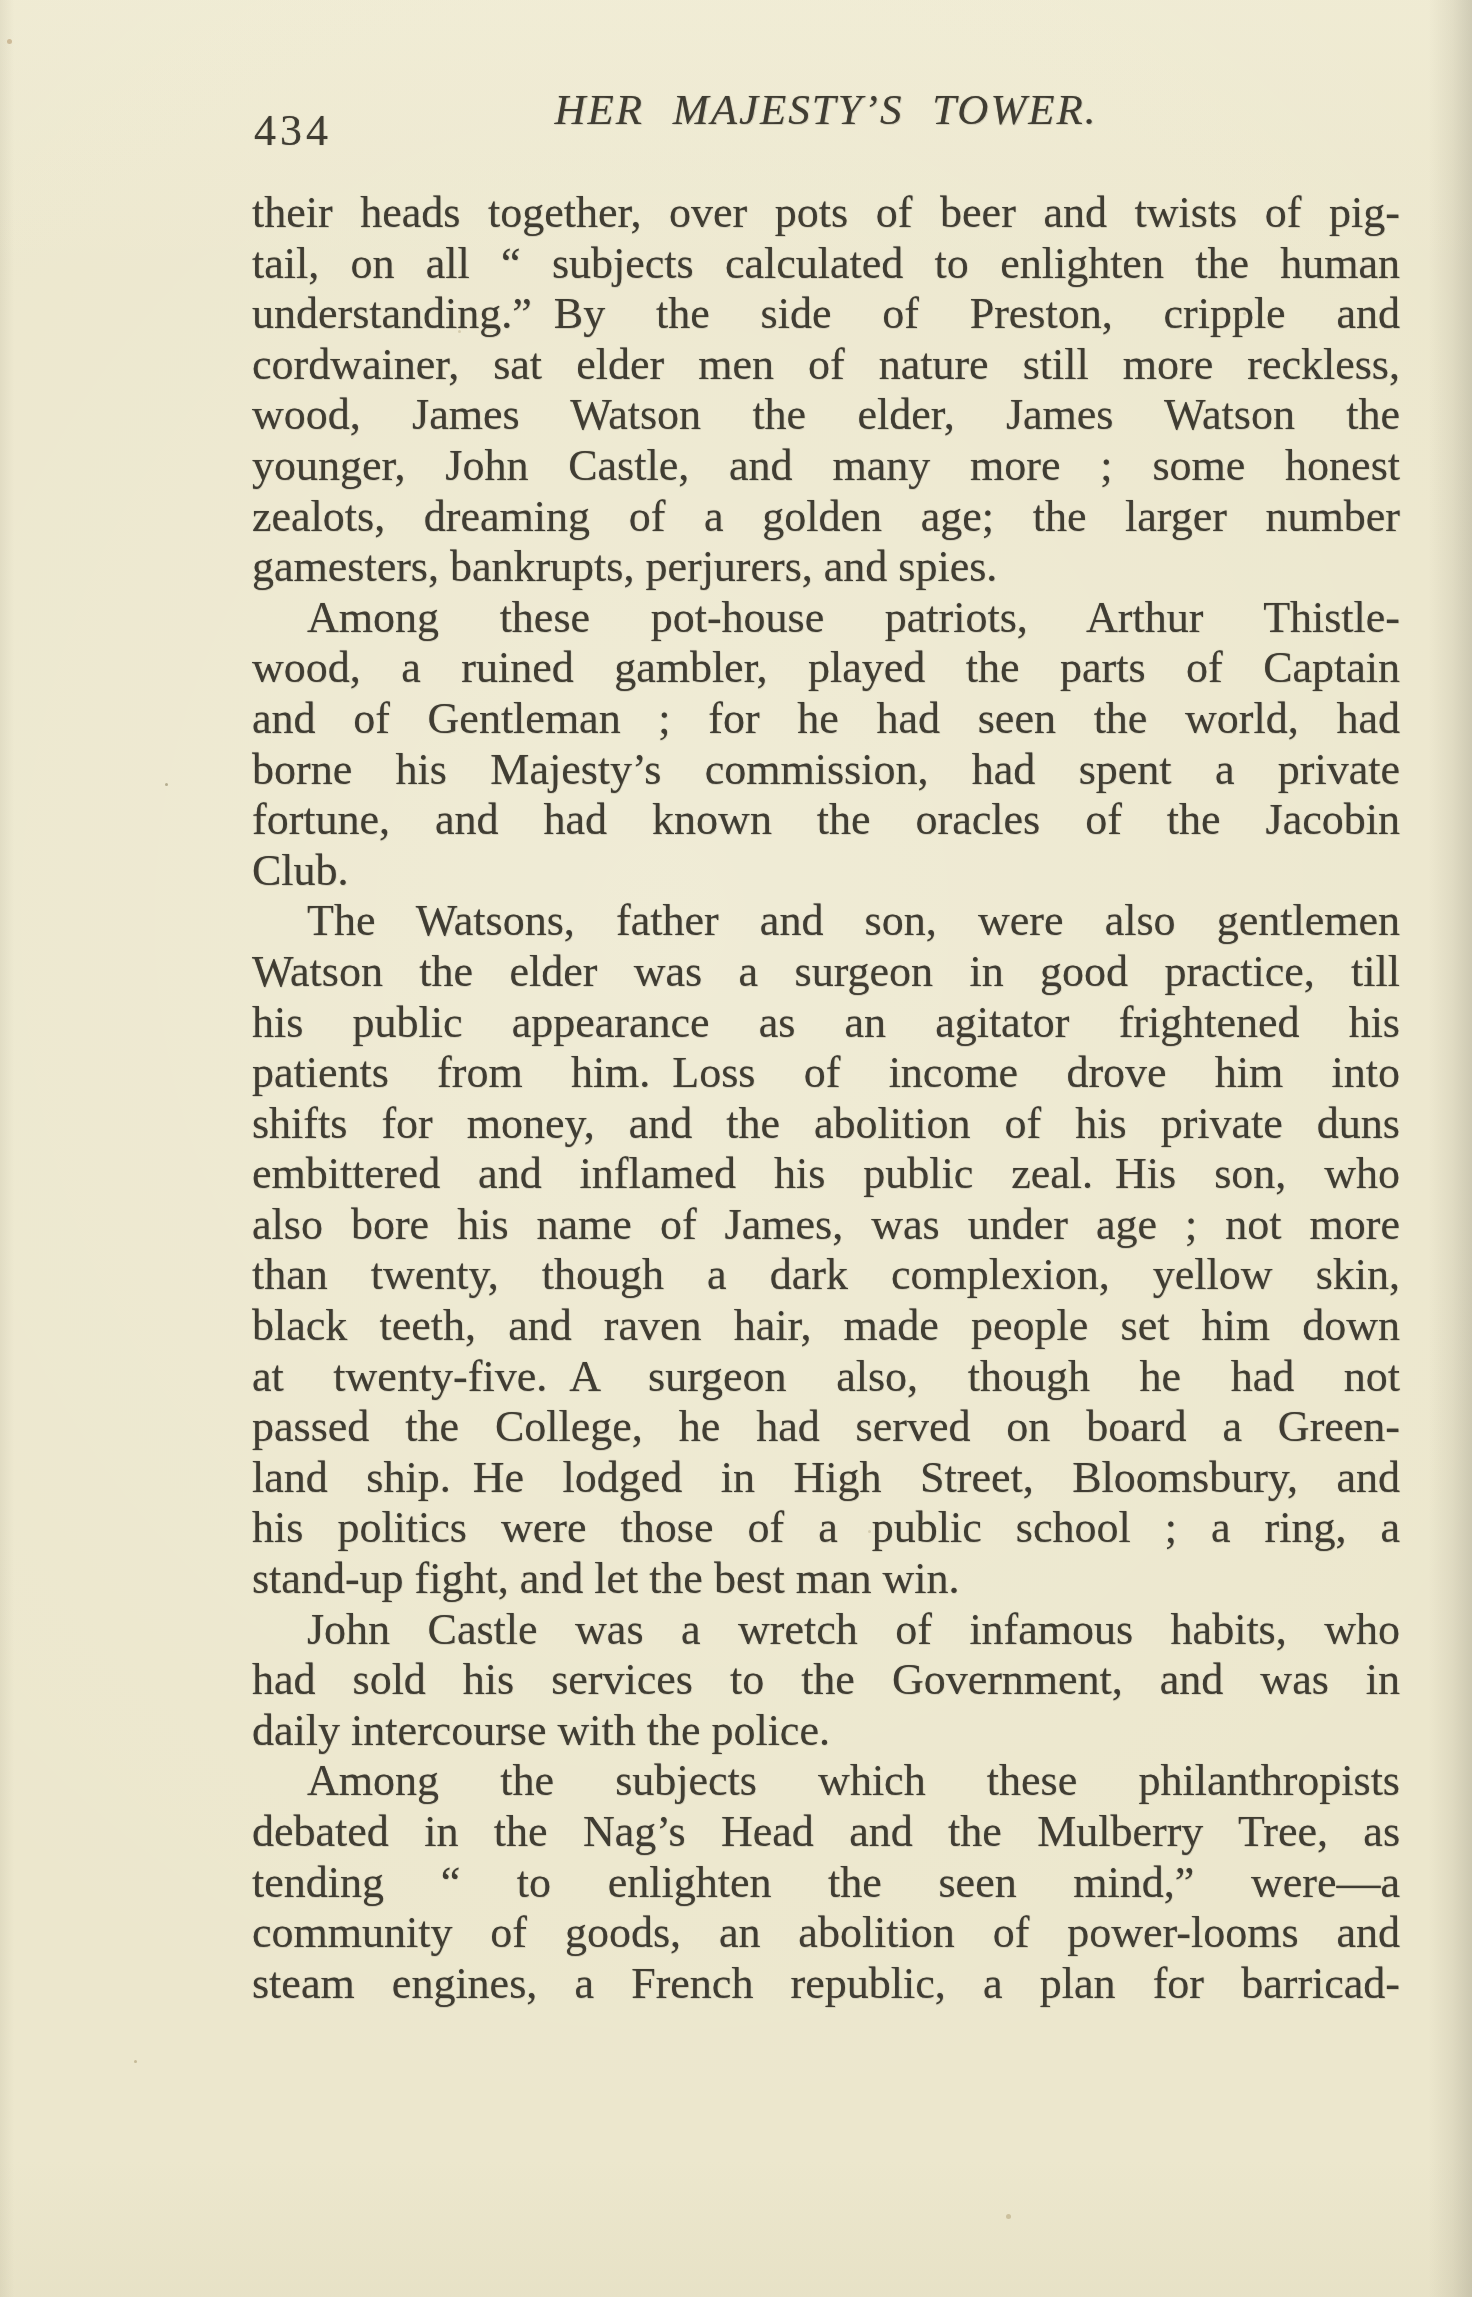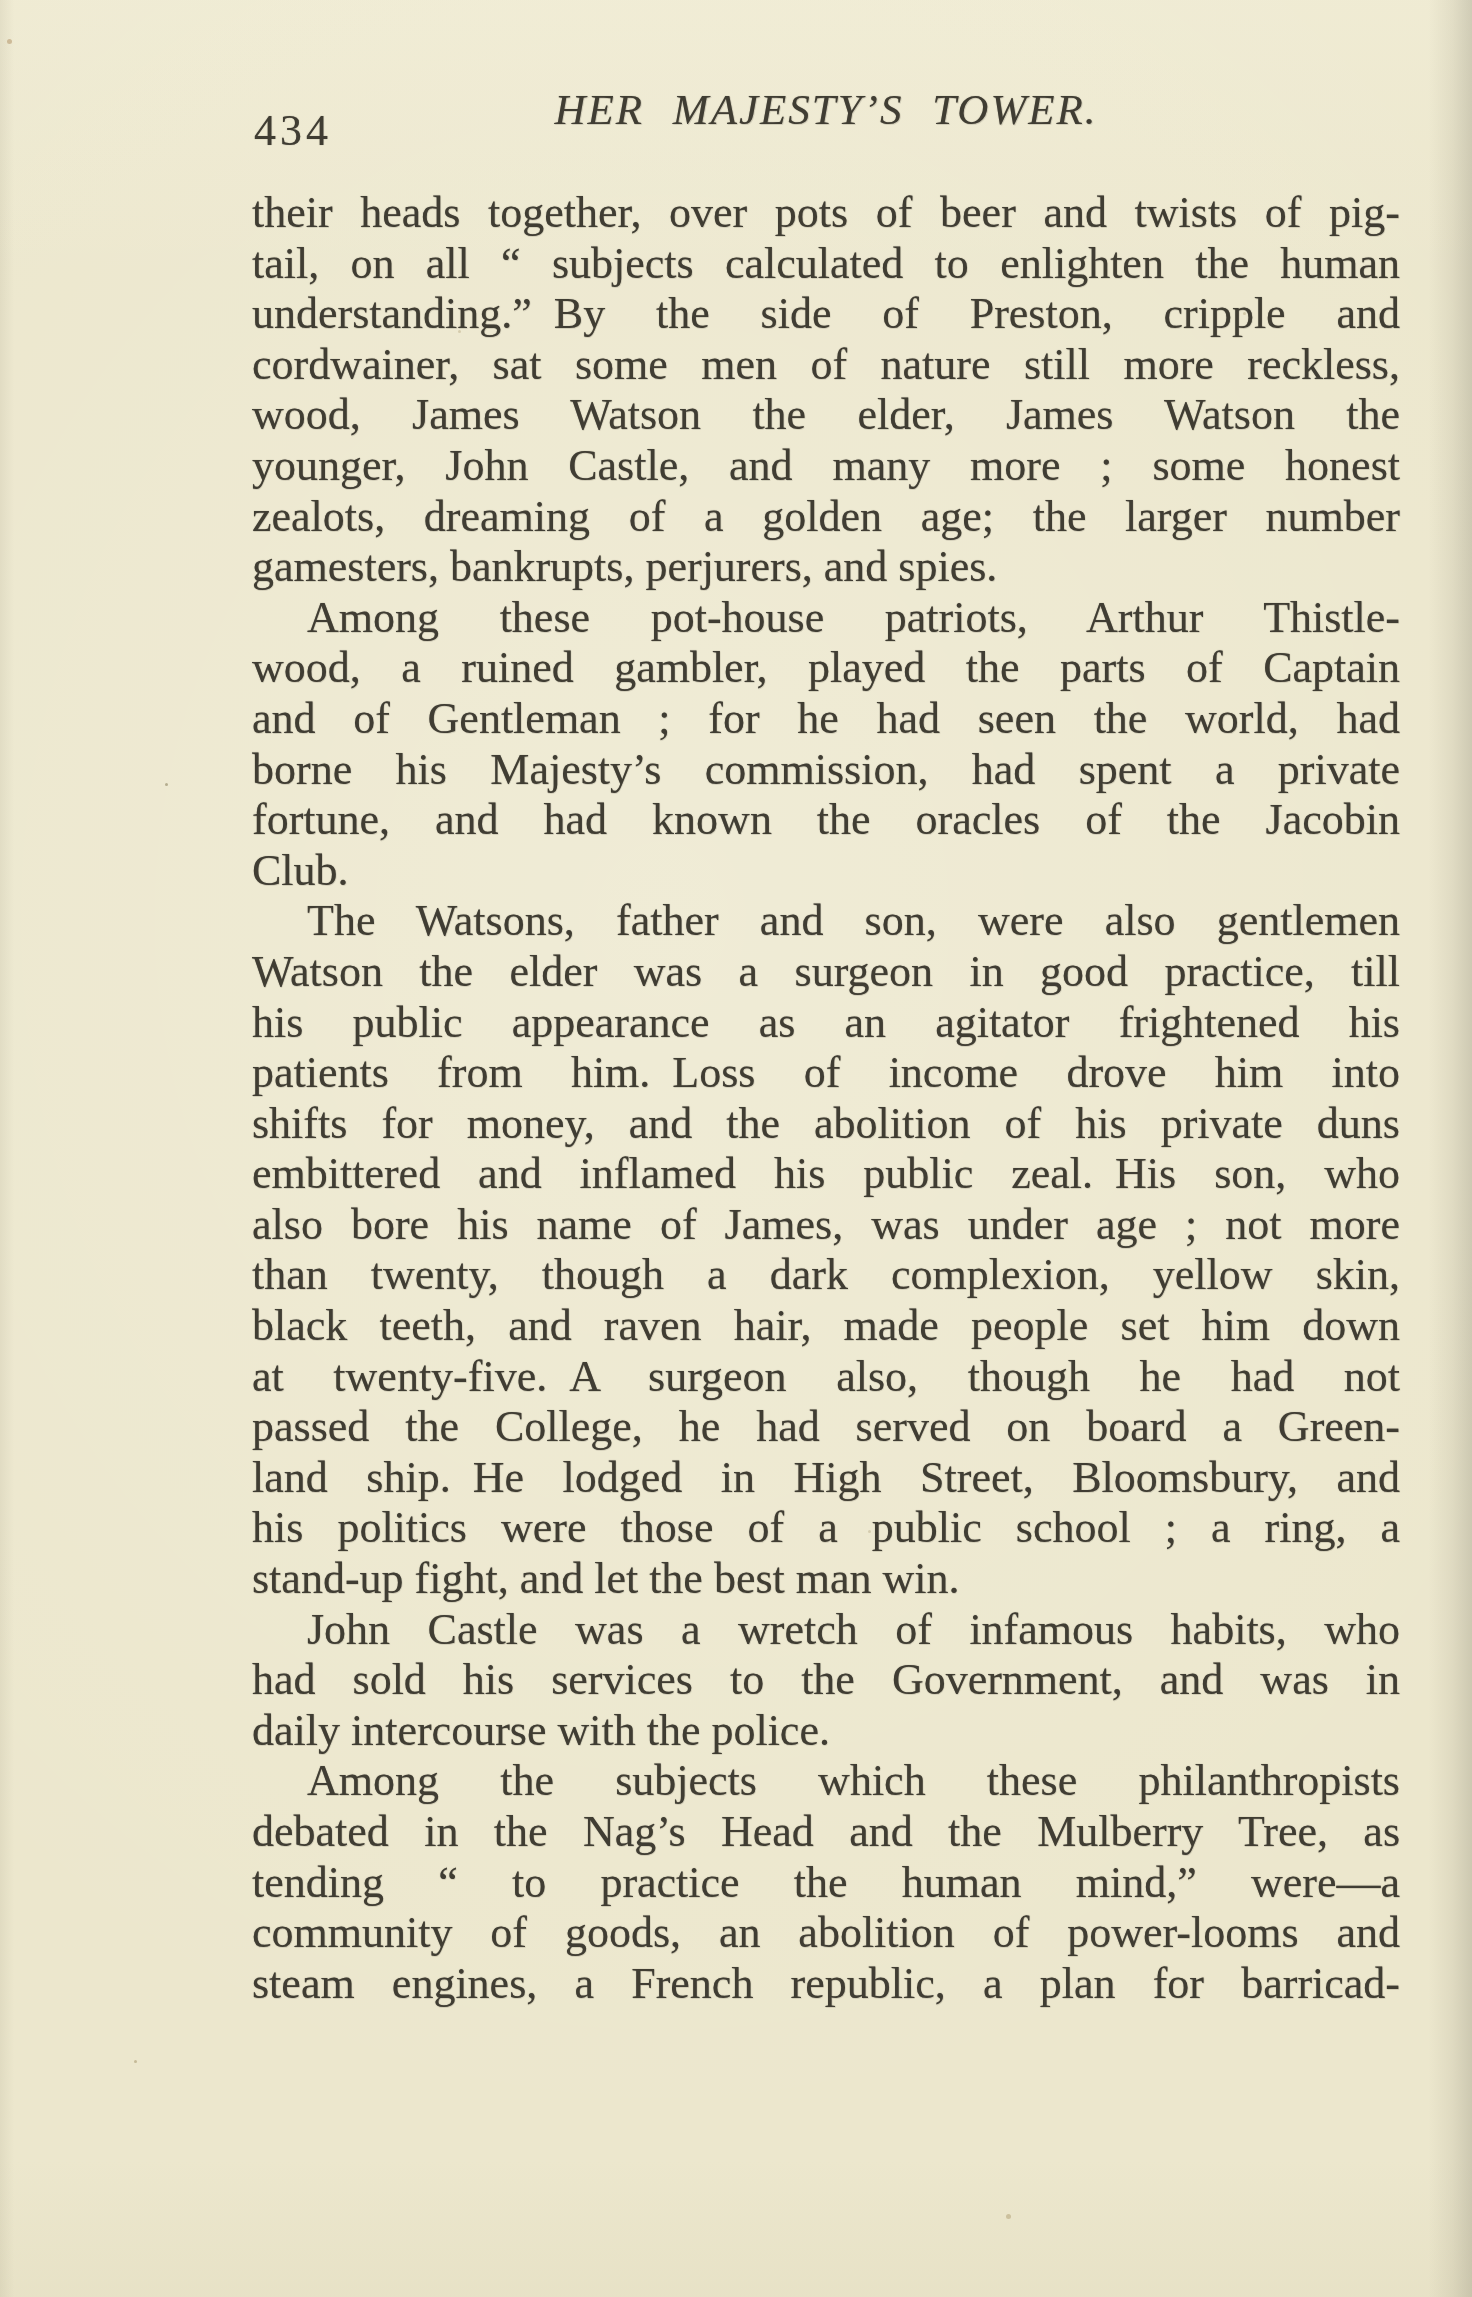--- a/index.html
+++ b/index.html
@@ -111,21 +111,21 @@
 
   <div class="header">
     <span class="page-number">434</span>
     <div class="running-title">HER MAJESTY’S TOWER.</div>
   </div>
 
   <div class="text-block" id="text-block">
       <div class="line">their heads together, over pots of beer and twists of pig-</div>
       <div class="line">tail, on all “ subjects calculated to enlighten the human</div>
       <div class="line">understanding.” By the side of Preston, cripple and</div>
-      <div class="line">cordwainer, sat some men of nature still more reckless,</div>
+      <div class="line">cordwainer, sat elder men of nature still more reckless,</div>
       <div class="line">wood, James Watson the elder, James Watson the</div>
       <div class="line">younger, John Castle, and many more ; some honest</div>
       <div class="line">zealots, dreaming of a golden age; the larger number</div>
       <div class="line para-end">gamesters, bankrupts, perjurers, and spies.</div>
       <div class="line indent">Among these pot-house patriots, Arthur Thistle-</div>
       <div class="line">wood, a ruined gambler, played the parts of Captain</div>
       <div class="line">and of Gentleman ; for he had seen the world, had</div>
       <div class="line">borne his Majesty’s commission, had spent a private</div>
       <div class="line">fortune, and had known the oracles of the Jacobin</div>
       <div class="line para-end">Club.</div>
@@ -141,17 +141,17 @@
       <div class="line">at twenty-five. A surgeon also, though he had not</div>
       <div class="line">passed the College, he had served on board a Green-</div>
       <div class="line">land ship. He lodged in High Street, Bloomsbury, and</div>
       <div class="line">his politics were those of a public school ; a ring, a</div>
       <div class="line para-end">stand-up fight, and let the best man win.</div>
       <div class="line indent">John Castle was a wretch of infamous habits, who</div>
       <div class="line">had sold his services to the Government, and was in</div>
       <div class="line para-end">daily intercourse with the police.</div>
       <div class="line indent">Among the subjects which these philanthropists</div>
       <div class="line">debated in the Nag’s Head and the Mulberry Tree, as</div>
-      <div class="line">tending “ to practice the human mind,” were—a</div>
+      <div class="line">tending “ to enlighten the seen mind,” were—a</div>
       <div class="line">community of goods, an abolition of power-looms and</div>
       <div class="line">steam engines, a French republic, a plan for barricad-</div>
     </div>
 </div>
 
 </body></html>

